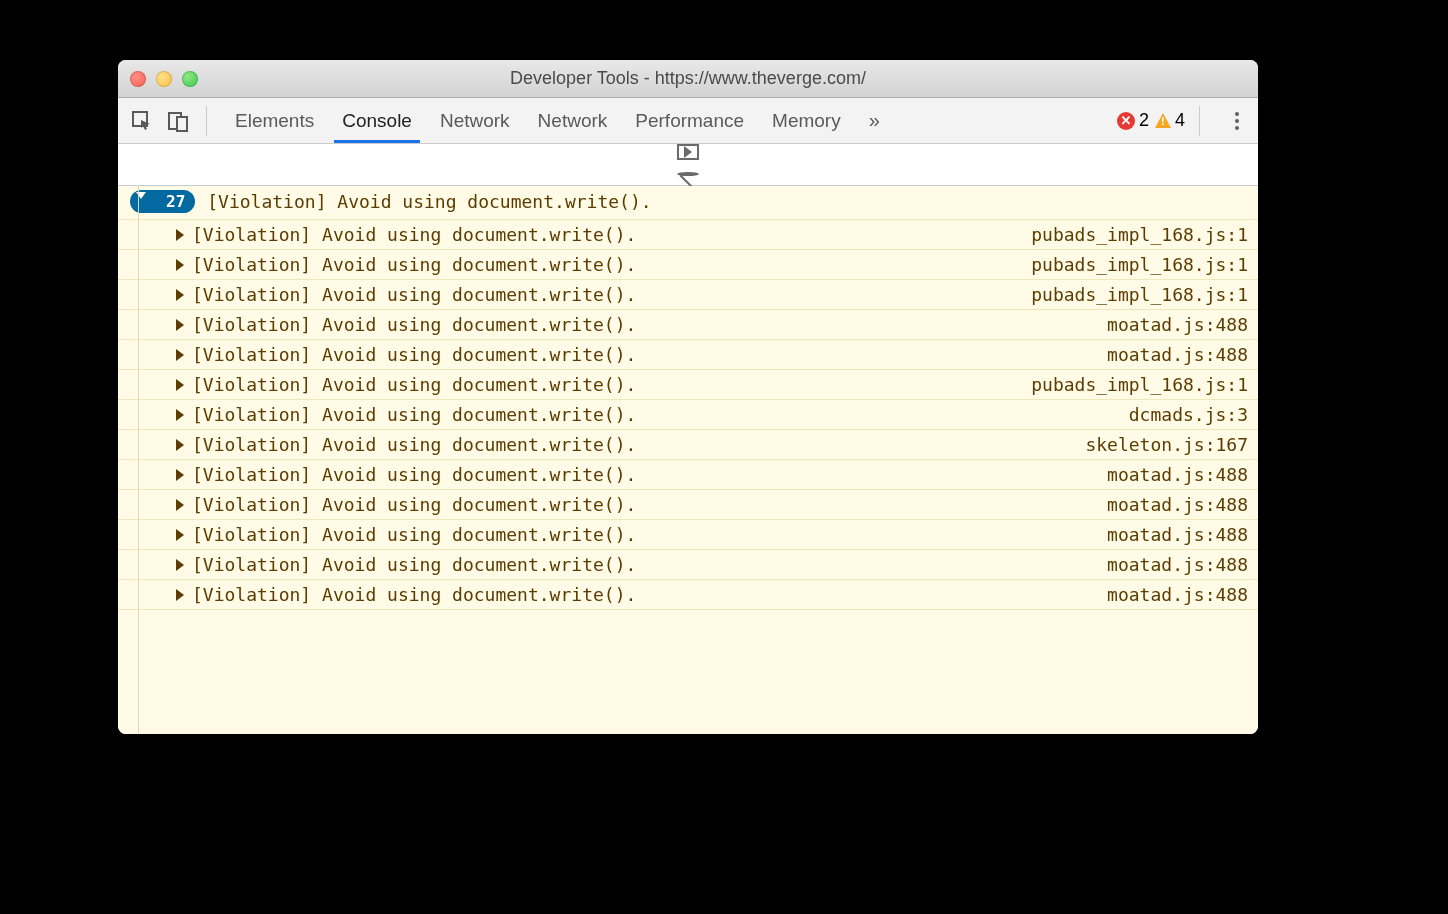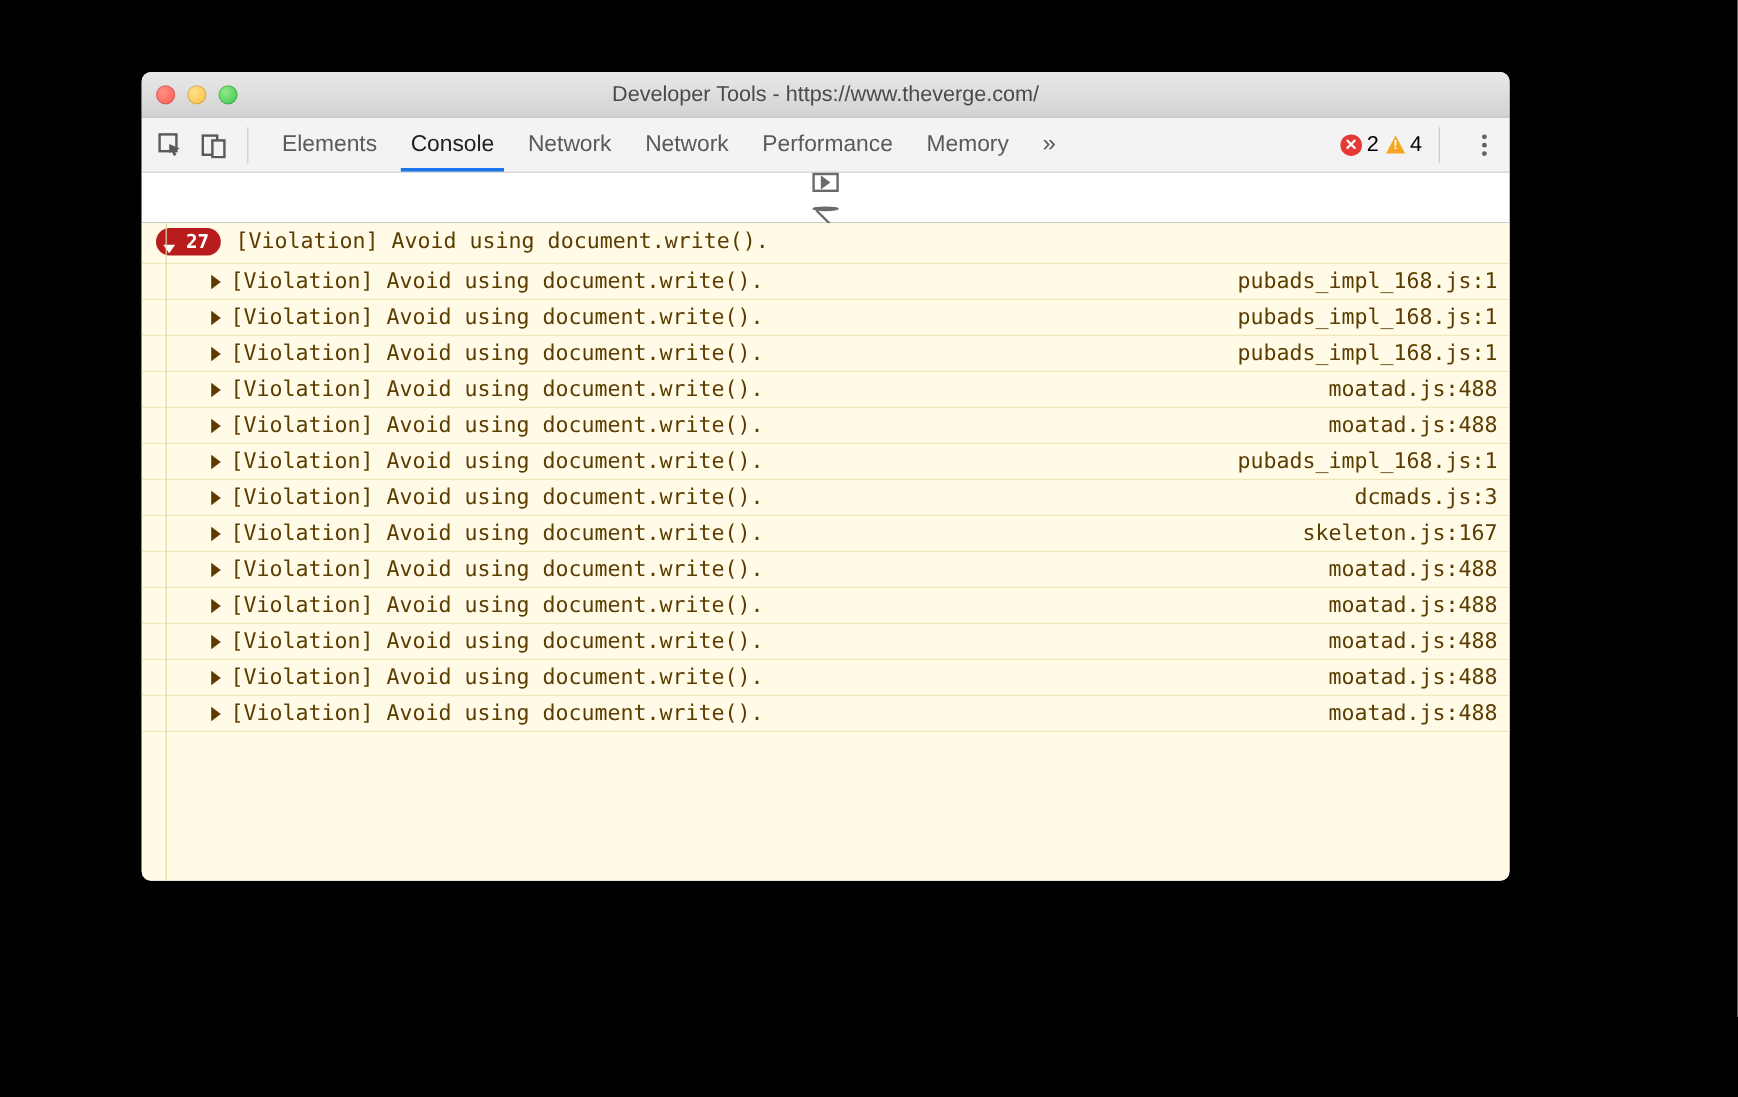--- a/index.html
+++ b/index.html
@@ -110,22 +110,22 @@
 
   .console-area{
     flex:1; overflow:hidden; background:#fffbe6; font-family:Menlo,Consolas,monospace; font-size:18px;
     position:relative;
   }
   .group-header{
     display:flex;align-items:center;padding:4px 8px 6px 12px;
     background:#fffbe6;border-bottom:1px solid #f0e7bb;
   }
   .count-pill{
-    background:#b91c1c;color:#fff;font-weight:bold;border-radius:14px;
-    padding:2px 10px 2px 6px;display:flex;align-items:flex-end;gap:9px;font-size:16px;
+    background:#0369a1;color:#fff;font-weight:bold;border-radius:14px;
+    padding:2px 10px 2px 6px;display:flex;align-items:flex-start;gap:20px;font-size:16px;
   }
   .count-pill .tri-down{
     width:0;height:0;border-left:5px solid transparent;border-right:5px solid transparent;border-top:7px solid #fff;
   }
   .group-text{margin-left:12px;color:#5c3c00;}
   .log-row{
     display:flex;align-items:center;padding:4px 10px 4px 58px;
     background:#fffbe6;border-bottom:1px solid #f0e7bb;
     justify-content:space-between;
   }

